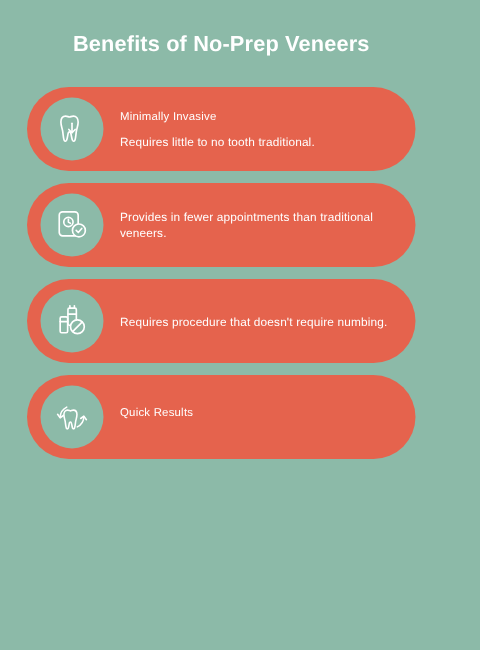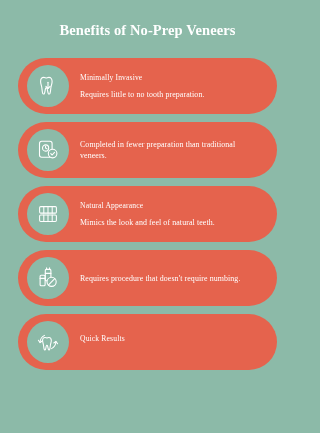--- a/index.html
+++ b/index.html
@@ -14,21 +14,20 @@
     overflow: hidden;
   }
   .poster {
     width: 295px;
     height: 433px;
     background: #8cbaa8;
     box-sizing: border-box;
     display: flex;
     flex-direction: column;
     align-items: center;
-    font-family: Liberation Serif, serif;
   }
   .poster-title {
     margin-top: 22px;
     margin-bottom: 0;
     font-size: 14.5px;
     font-weight: bold;
     color: #ffffff;
     letter-spacing: 0.1px;
     text-align: center;
     line-height: 1.2;
@@ -95,57 +94,39 @@
     <div class="card">
       <span class="icon-circle">
         <svg width="26" height="26" viewBox="0 0 26 26" fill="none" stroke="#ffffff" stroke-width="1.1" stroke-linecap="round" stroke-linejoin="round">
           <path d="M8.2 4.4c-2 0-3.2 1.7-3.2 4 0 2.2.7 3.6 1.1 5.6.4 2 .4 4.5 1 6.3.3.9 1.3 1 1.7.2.6-1.3.7-3.4 1.1-4.8.3-1 1.2-1.1 1.6-.1.5 1.3.6 3.5 1.2 4.9.4.8 1.4.7 1.7-.2.6-1.8.6-4.3 1-6.3.4-2 1.1-3.4 1.1-5.6 0-2.3-1.2-4-3.2-4-1.2 0-1.9.6-2.6.6-.7 0-1.4-.6-2.5-.6z" transform="translate(0.6,0)"></path>
           <line x1="13" y1="9.2" x2="13" y2="15.4"></line>
           <polyline points="10.9,13.3 13,15.5 15.1,13.3"></polyline>
         </svg>
       </span>
       <div class="card-text">
         <span class="card-heading">Minimally Invasive</span>
-        <span class="card-body">Requires little to no tooth preparation.</span>
+        <span class="card-body">Requires little to no tooth traditional.</span>
       </div>
     </div>
 
     <div class="card">
       <span class="icon-circle">
         <svg width="26" height="26" viewBox="0 0 26 26" fill="none" stroke="#ffffff" stroke-width="1.1" stroke-linecap="round" stroke-linejoin="round">
           <rect x="4.5" y="4.2" width="12.6" height="16" rx="2.2"></rect>
           <circle cx="10.6" cy="11" r="3.1"></circle>
           <polyline points="10.6,9.2 10.6,11 12,11.9"></polyline>
           <circle cx="17.6" cy="16.6" r="4.3" fill="#8cbaa8"></circle>
           <polyline points="15.8,16.6 17.2,18 19.5,15.3"></polyline>
         </svg>
       </span>
       <div class="card-text">
-        <span class="card-body">Completed in fewer preparation than traditional veneers.</span>
+        <span class="card-body">Provides in fewer appointments than traditional veneers.</span>
       </div>
     </div>
 
-    <div class="card">
-      <span class="icon-circle">
-        <svg width="26" height="26" viewBox="0 0 26 26" fill="none" stroke="#ffffff" stroke-width="1.05" stroke-linecap="round" stroke-linejoin="round">
-          <rect x="4.6" y="5.6" width="16.8" height="6.5" rx="1.1"></rect>
-          <line x1="8.8" y1="6.4" x2="8.8" y2="12.1"></line>
-          <line x1="13" y1="6.4" x2="13" y2="12.1"></line>
-          <line x1="17.2" y1="6.4" x2="17.2" y2="12.1"></line>
-          <rect x="4.6" y="13.9" width="16.8" height="6.5" rx="1.1"></rect>
-          <line x1="8.8" y1="13.9" x2="8.8" y2="19.6"></line>
-          <line x1="13" y1="13.9" x2="13" y2="19.6"></line>
-          <line x1="17.2" y1="13.9" x2="17.2" y2="19.6"></line>
-        </svg>
-      </span>
-      <div class="card-text">
-        <span class="card-heading">Natural Appearance</span>
-        <span class="card-body">Mimics the look and feel of natural teeth.</span>
-      </div>
-    </div>
 
     <div class="card">
       <span class="icon-circle">
         <svg width="26" height="26" viewBox="0 0 26 26" fill="none" stroke="#ffffff" stroke-width="1.1" stroke-linecap="round" stroke-linejoin="round">
           <rect x="10.3" y="4.4" width="5.6" height="11.4" rx="1"></rect>
           <line x1="11.6" y1="4.4" x2="11.6" y2="2.9"></line>
           <line x1="14.6" y1="4.4" x2="14.6" y2="2.9"></line>
           <line x1="10.3" y1="8.4" x2="15.9" y2="8.4"></line>
           <rect x="5.1" y="10.2" width="5" height="10.6" rx="1"></rect>
           <line x1="5.1" y1="13.4" x2="10.1" y2="13.4"></line>

